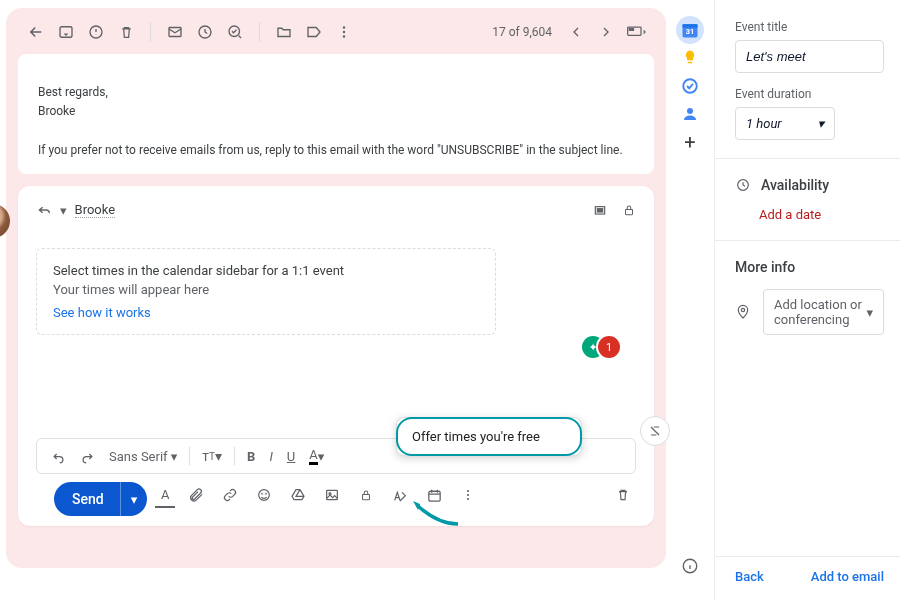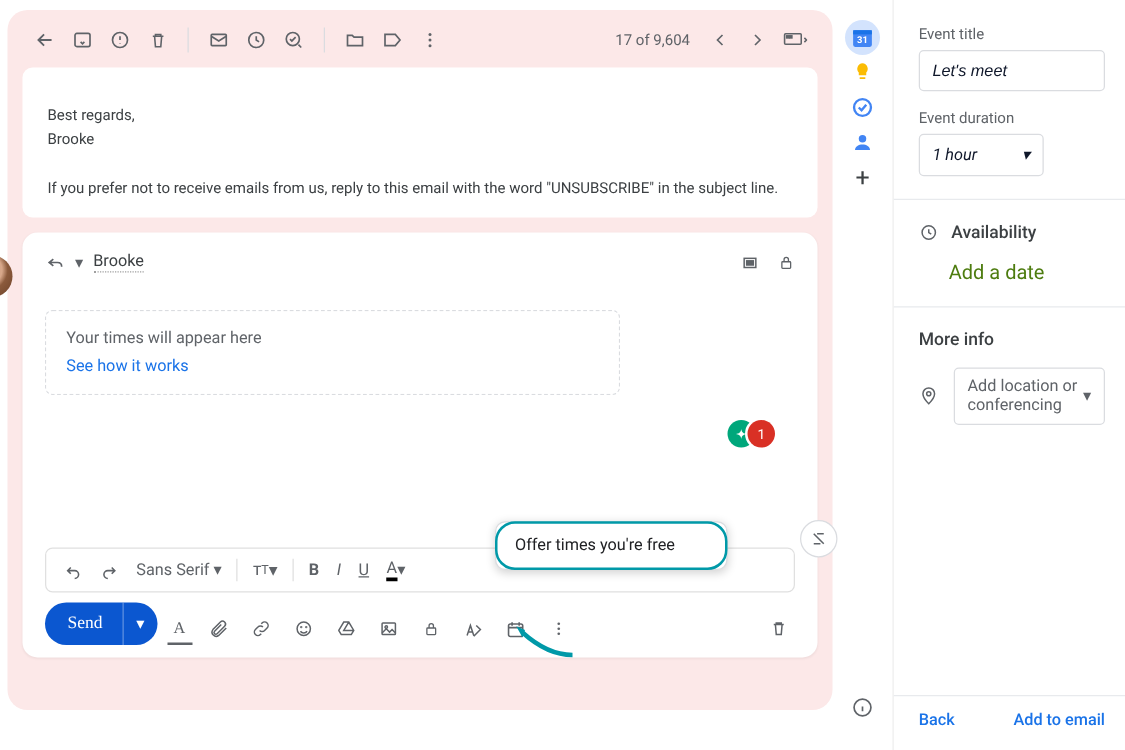--- a/index.html
+++ b/index.html
@@ -18,21 +18,21 @@
 .reply-header .right-icons { margin-left: auto; display: flex; gap: 14px; color: #5f6368; }
 .avatar { width: 34px; height: 34px; border-radius: 50%; background: radial-gradient(circle at 40% 35%, #d7a78a 0 40%, #8b5a3c 55%, #6b4028 100%); position: absolute; left: -42px; top: 18px; }
 .hint-box { border: 1px dashed #dadce0; border-radius: 6px; padding: 14px 16px; margin: 30px 0 0 0; width: 460px; }
 .hint-box .title { font-size: 13px; color: #3c4043; margin-bottom: 4px; }
 .hint-box .sub { font-size: 13px; color: #5f6368; }
 .hint-box .link { color: #1a73e8; font-size: 13px; margin-top: 8px; display: inline-block; cursor: pointer; }
 .format-bar { position: absolute; bottom: 52px; left: 18px; right: 18px; border: 1px solid #e0e0e0; border-radius: 6px; background: #fff; display: flex; align-items: center; padding: 4px 8px; gap: 2px; height: 36px; }
 .format-bar .fbtn { padding: 4px 6px; color: #5f6368; cursor: pointer; display: flex; align-items: center; font-size: 13px; }
 .format-bar .fbtn.font { font-size: 13px; }
 .format-bar .fsep { width: 1px; height: 18px; background: #e0e0e0; margin: 0 4px; }
-.action-bar { position: absolute; bottom: 10px; left: 18px; right: 18px; display: flex; align-items: flex-end; gap: 8px; font-family: Liberation Serif, serif; }
+.action-bar { position: absolute; bottom: 10px; left: 36px; right: 18px; display: flex; align-items: flex-start; gap: 8px; }
 .send-btn { background: #0b57d0; color: #fff; border-radius: 18px; display: flex; align-items: center; height: 34px; overflow: hidden; }
 .send-btn .label { padding: 0 16px 0 18px; font-size: 14px; font-weight: 500; cursor: pointer; }
 .send-btn .split { border-left: 1px solid rgba(255,255,255,.35); padding: 0 10px; cursor: pointer; height: 100%; display: flex; align-items: center; }
 .action-bar .abtn { width: 26px; height: 26px; display: flex; align-items: center; justify-content: center; color: #5f6368; cursor: pointer; }
 .action-bar .abtn.trash { margin-left: auto; }
 .popup { position: absolute; bottom: 70px; left: 378px; background: #fff; border: 1px solid #dadce0; border-radius: 8px; box-shadow: 0 2px 8px rgba(0,0,0,.18); width: 186px; z-index: 5; }
 .popup .item { padding: 10px 14px; font-size: 13px; cursor: pointer; }
 .popup .item.hl { border: 2px solid #0099a8; border-radius: 16px; margin: -1px; }
 .strike-btn { position: absolute; right: -16px; bottom: 80px; background: #fff; border: 1px solid #dadce0; border-radius: 50%; width: 30px; height: 30px; display: flex; align-items: center; justify-content: center; color: #5f6368; z-index: 6; }
 .arrow-annotation { position: absolute; bottom: -2px; left: 390px; z-index: 10; }
@@ -42,21 +42,21 @@
 .sidepanel-icons .sicon { width: 28px; height: 28px; display: flex; align-items: center; justify-content: center; border-radius: 50%; cursor: pointer; }
 .sidepanel-icons .sicon.active { background: #d3e3fd; }
 .sidepanel-icons .sicon.plus { font-size: 20px; color: #3c4043; }
 .sidepanel-icons .info { margin-top: auto; margin-bottom: 20px; color: #5f6368; }
 .right-panel { flex: 1; padding: 20px 16px 16px 20px; display: flex; flex-direction: column; border-left: 1px solid #eee; }
 .right-panel .section-label { font-size: 12px; color: #5f6368; margin-bottom: 6px; }
 .right-panel input.text, .right-panel .faux-input { border: 1px solid #dadce0; border-radius: 4px; padding: 8px 10px; font-size: 13px; width: 100%; color: #0f172a; background: #fff; font-style: italic; }
 .right-panel .duration { width: 100px; display: flex; align-items: center; justify-content: space-between; }
 .right-panel .row { display: flex; align-items: center; gap: 10px; margin-bottom: 4px; }
 .right-panel .heading { font-size: 14px; color: #3c4043; font-weight: 500; }
-.right-panel .add-date { color: #4d7c0f; font-size: 16px; cursor: pointer; margin-left: 24px; }
+.right-panel .add-date { color: #b91c1c; font-size: 13px; cursor: pointer; margin-left: 24px; }
 .right-panel .hr { height: 1px; background: #e8eaed; margin: 18px -20px 18px -20px; }
 .right-panel .info-field { display: flex; align-items: center; gap: 10px; margin-bottom: 10px; }
 .right-panel .info-field .icon-slot { width: 18px; color: #5f6368; }
 .right-panel .info-field .inp { flex: 1; border: 1px solid #dadce0; border-radius: 4px; padding: 7px 10px; font-size: 13px; color: #5f6368; display: flex; align-items: center; justify-content: space-between; }
 .footer-actions { margin-top: auto; display: flex; justify-content: space-between; border-top: 1px solid #e8eaed; padding-top: 12px; margin-left: -20px; margin-right: -16px; padding-left: 20px; padding-right: 16px; }
 .footer-actions .fa { color: #1a73e8; font-size: 13px; cursor: pointer; font-weight: 500; }
 svg { display: block; }
 </style>
 </head>
 <body>
@@ -173,20 +173,21 @@
           <span>
               <svg width="14" height="16" viewBox="0 0 24 24" fill="none" stroke="currentColor" stroke-width="1.8">
                 <rect x="6" y="11" width="12" height="9" rx="1"></rect>
                 <path d="M9 11V8a3 3 0 016 0v3"></path>
               </svg>
             </span>
         </div>
       </div>
 
       <div class="hint-box">
+        <div class="title">Select times in the calendar sidebar for a 1:1 event</div>
         <div class="sub">Your times will appear here</div>
         <a class="link">See how it works</a>
       </div>
 
       <div class="badge-stack">
         <div class="b" style="background:#00a77b">✦</div>
         <div class="b" style="background:#d93025">1</div>
       </div>
 
       <div class="format-bar">

